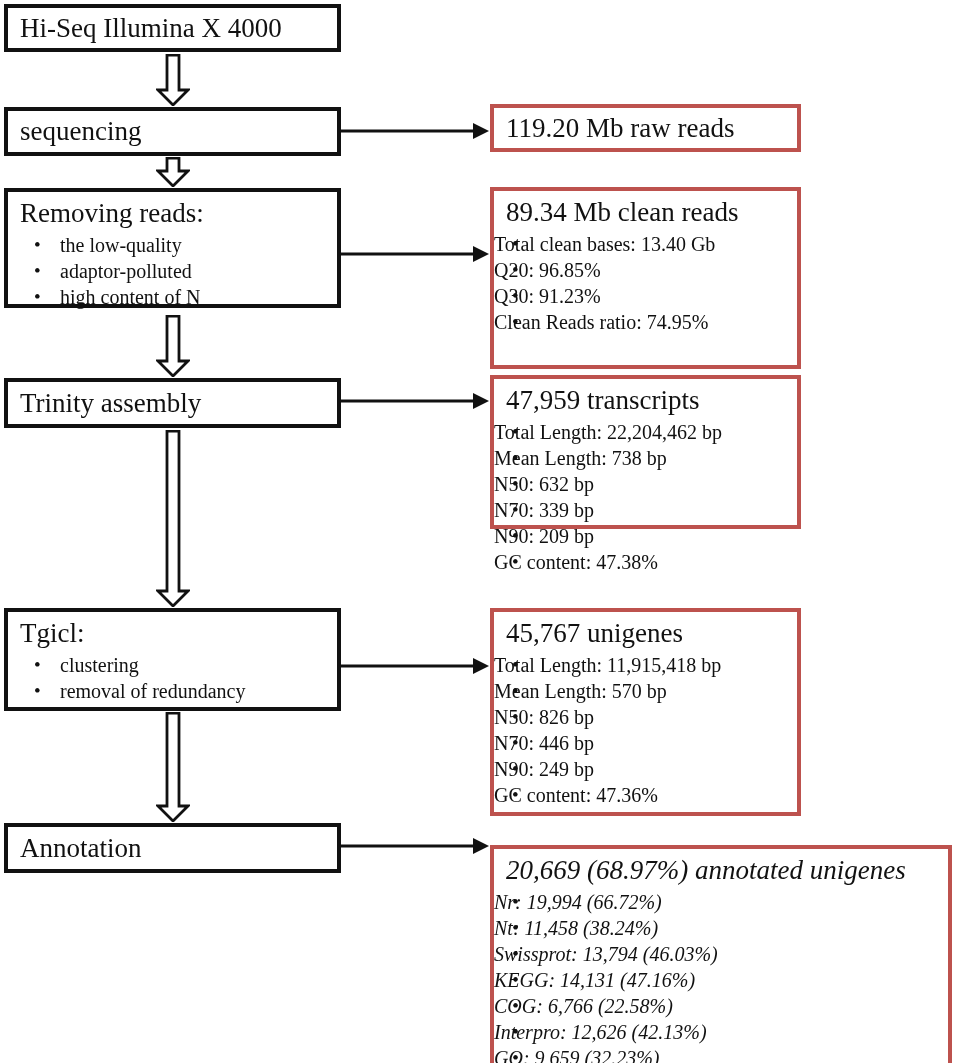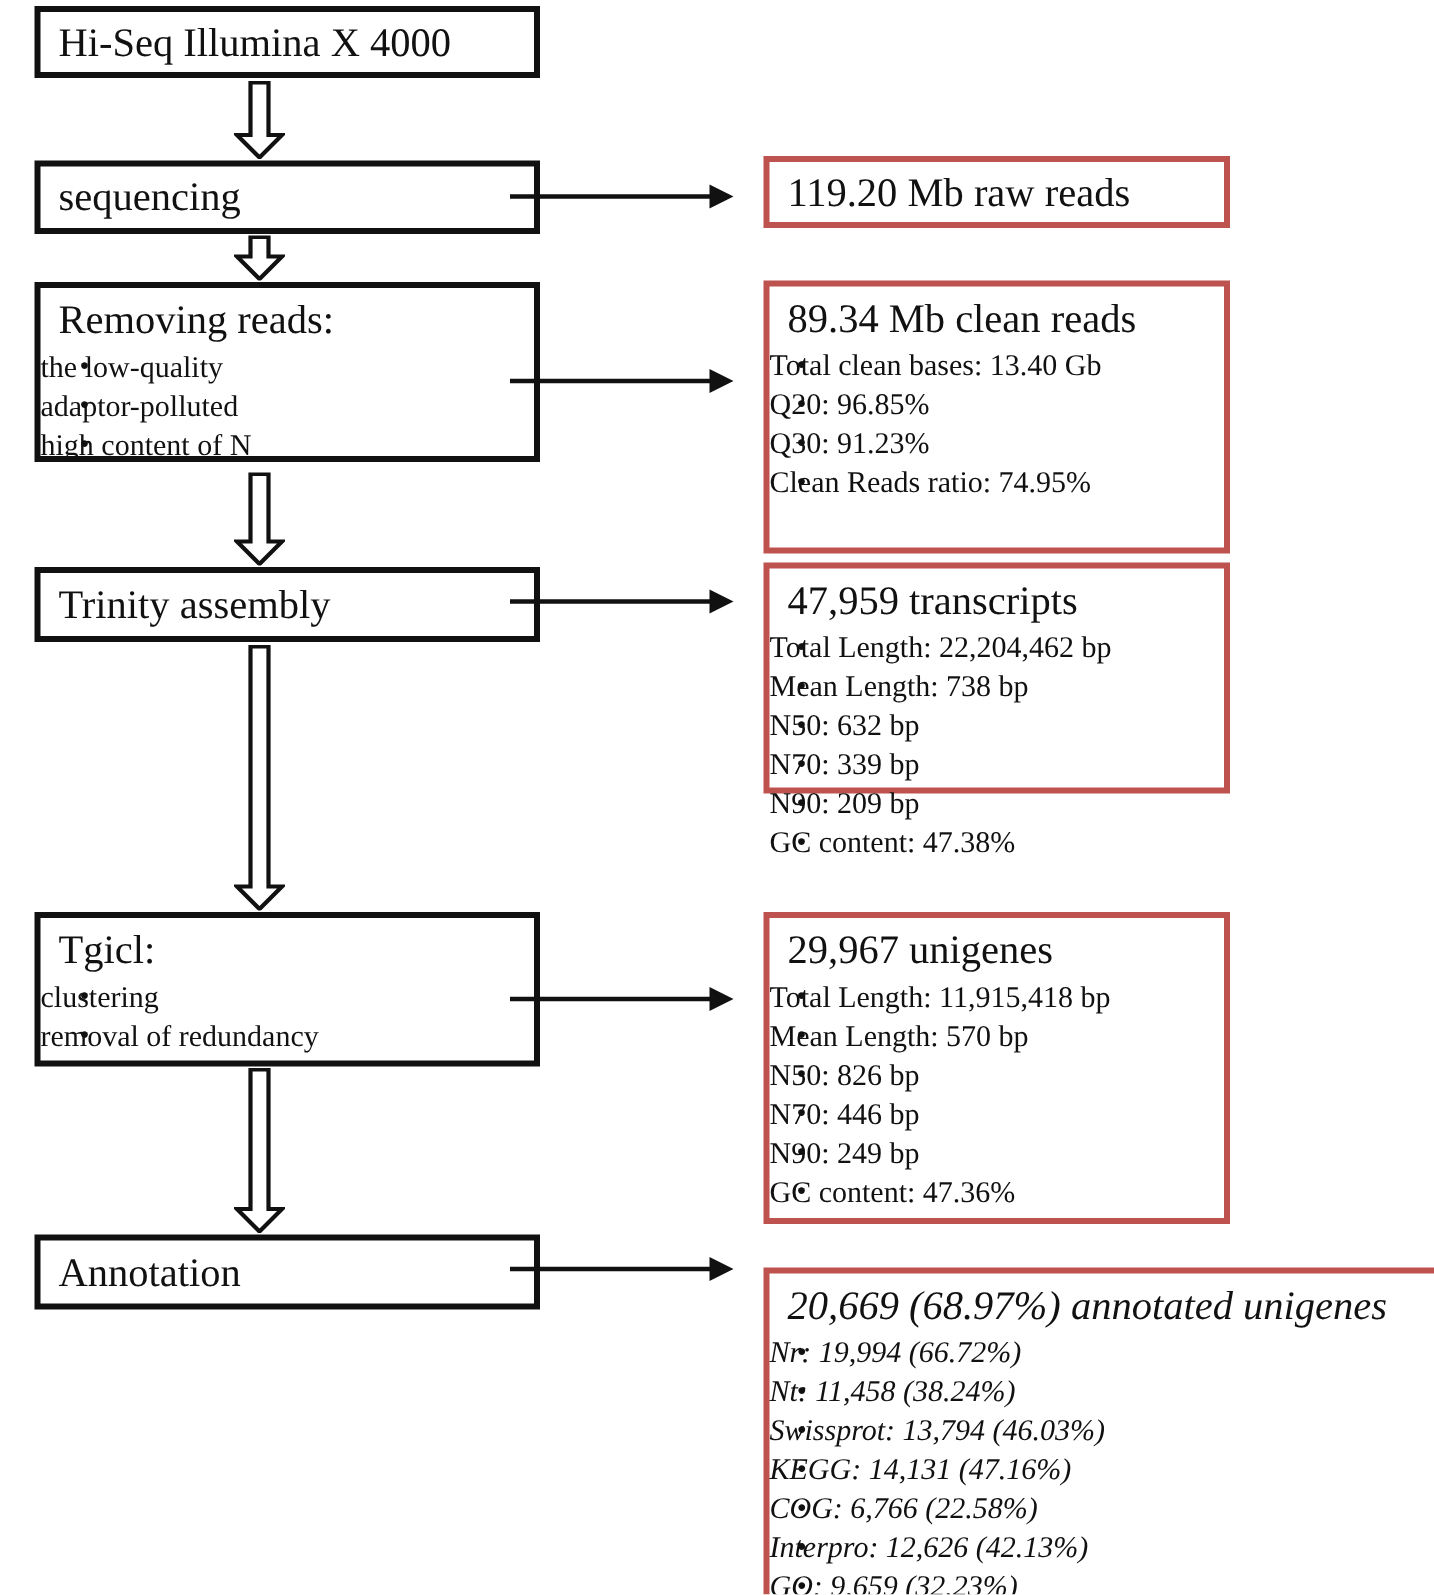--- a/index.html
+++ b/index.html
@@ -14,21 +14,20 @@
     height: 1063px;
     background: var(--bg);
     font-family: "Liberation Serif", "DejaVu Serif", serif;
     color: var(--ink);
     overflow: hidden;
   }
   .box {
     position: absolute;
     box-sizing: border-box;
     background: var(--bg);
-    margin-left: 19px;
   }
   .stage {
     left: 4px;
     width: 337px;
     border: 4px solid var(--ink);
   }
   .result {
     left: 490px;
     width: 311px;
     border: 4px solid var(--red);
@@ -49,21 +48,21 @@
     margin: 2px 0 0 0;
     padding: 0;
     list-style: none;
   }
   ul.bullets li {
     position: relative;
     font-size: 20px;
     line-height: 26px;
     white-space: nowrap;
   }
-  .stage ul.bullets li { }
+  .stage ul.bullets li { padding-left: 52px; }
   ul.bullets li::before {
     content: "\2022";
     position: absolute;
     left: 18px;
     top: 0;
     font-size: 19px;
   }
   .stage ul.bullets li::before { left: 26px; }
   .arrow { position: absolute; }
   svg { display: block; }
@@ -126,21 +125,21 @@
         <li>Total Length: 22,204,462 bp</li>
         <li>Mean Length: 738 bp</li>
         <li>N50: 632 bp</li>
         <li>N70: 339 bp</li>
         <li>N90: 209 bp</li>
         <li>GC content: 47.38%</li>
       </ul>
   </div>
 
   <div class="box result multi" style="top:608px;height:208px;">
-    <span class="result-title">29,967 unigenes</span>
+    <span class="result-title">45,767 unigenes</span>
     <ul class="bullets">
         <li>Total Length: 11,915,418 bp</li>
         <li>Mean Length: 570 bp</li>
         <li>N50: 826 bp</li>
         <li>N70: 446 bp</li>
         <li>N90: 249 bp</li>
         <li>GC content: 47.36%</li>
       </ul>
   </div>
 

